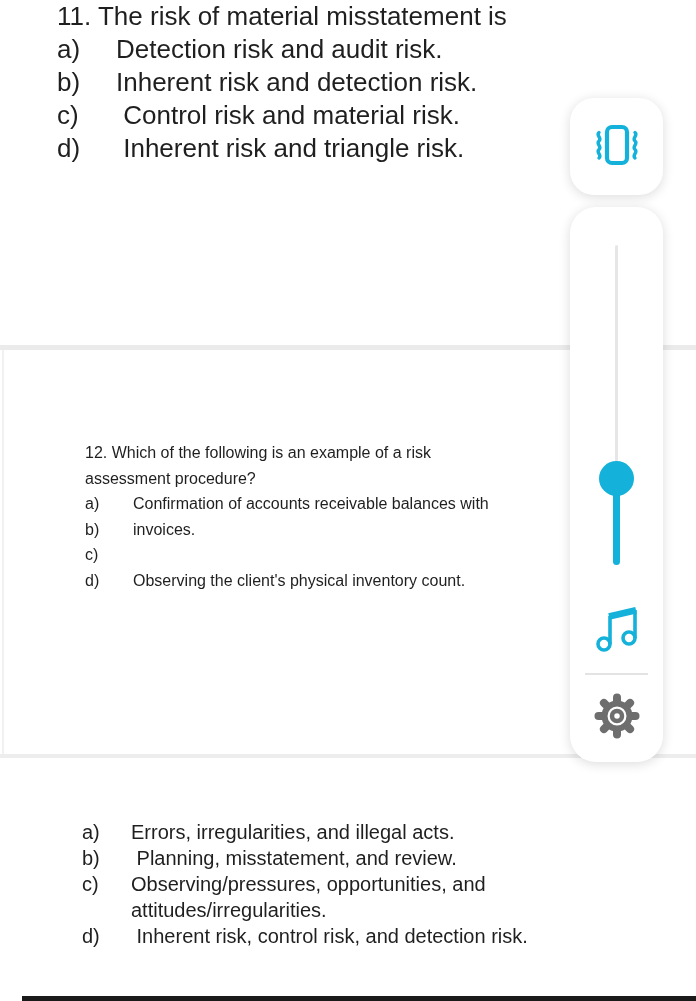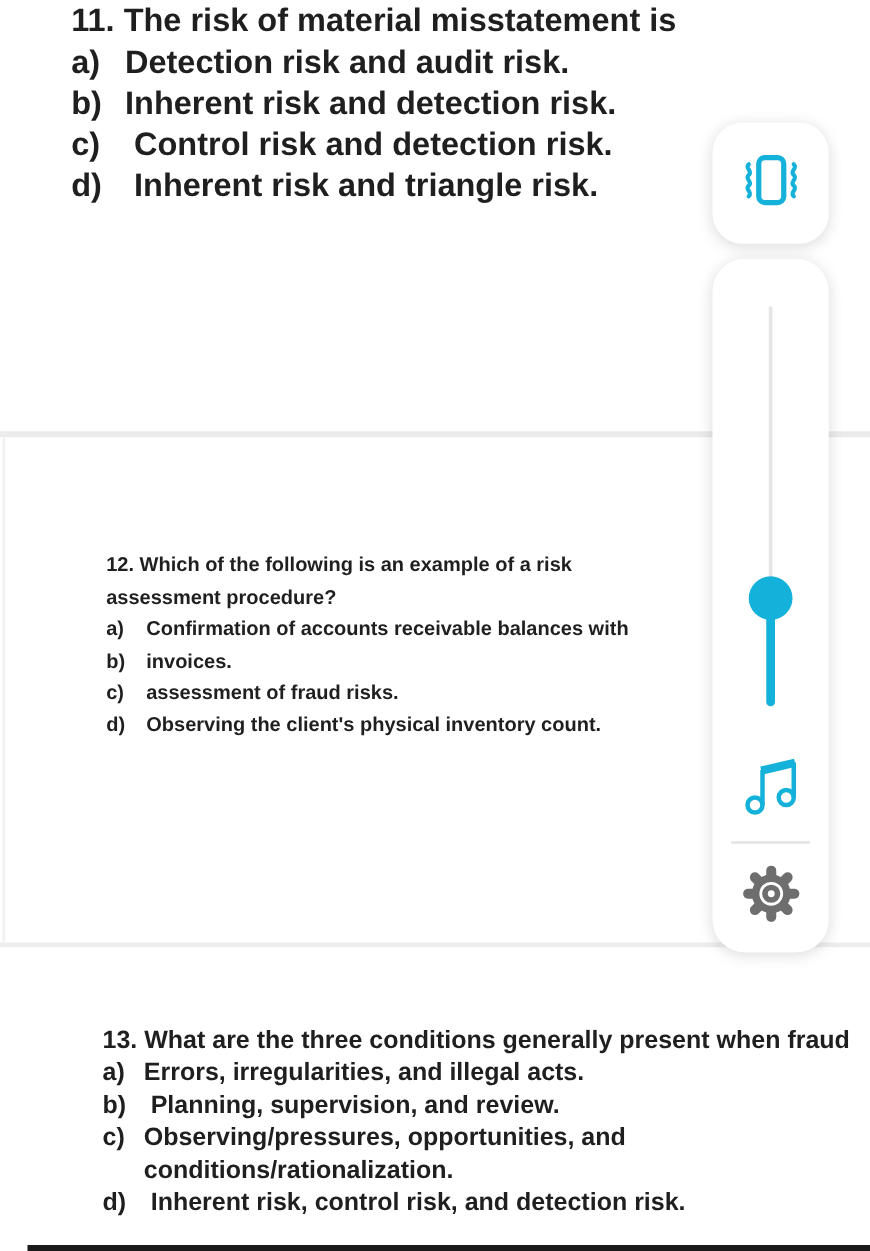--- a/index.html
+++ b/index.html
@@ -15,31 +15,31 @@
   .page{position:absolute;left:0;right:0;background:#ffffff;}
   .page-1{top:0;height:345px;}
   .page-gap-1{position:absolute;left:0;right:0;top:345px;height:5px;background:var(--page-gap,#ebebeb);}
   .page-2{top:350px;height:404px;}
   .page-left-edge{position:absolute;left:2px;top:350px;width:2px;height:404px;background:#f1f1f1;}
   .page-gap-2{position:absolute;left:0;right:0;top:754px;height:4px;background:#ededed;}
   .page-3{top:758px;height:243px;}
   .bottom-bar{position:absolute;left:22px;right:0;top:996px;height:5px;background:var(--bottom-bar,#1a1a1a);}
 
   
-  .qblock{position:absolute;color:var(--text,#1f1f1f);font-weight:bold;}
+  .qblock{position:absolute;color:var(--text,#1f1f1f);}
   .q11{top:0;left:57px;font-size:26px;line-height:33px;width:560px;}
   .q12{top:440px;left:85px;font-size:16px;line-height:25.5px;width:590px;}
   .q13{top:819px;left:82px;font-size:20px;line-height:26px;width:600px;}
   .qline{white-space:pre;}
   .opt{display:flex;align-items:flex-start;}
   .olabel{flex:none;white-space:pre;}
   .q11 .olabel{width:43px;}
   .q12 .olabel{width:32px;}
   .q13 .olabel{width:33px;}
-  .otext{flex:1;min-width:0;}
+  .otext{flex:1;min-width:0;margin-left:16px;}
   .oline{white-space:pre;}
 
   
   .float-btn, .float-panel{
     position:absolute;left:570px;width:93px;background:#ffffff;
     box-shadow:0 2px 12px rgba(0,0,0,0.14);
     z-index:5;
   }
   .float-btn{top:98px;height:97px;border-radius:24px;display:flex;align-items:center;justify-content:center;cursor:pointer;}
   .float-panel{top:207px;height:555px;border-radius:26px;}
@@ -72,21 +72,21 @@
       </div>
       <div class="opt">
         <span class="olabel">b)</span>
         <span class="otext">
             <div class="oline">Inherent risk and detection risk.</div>
           </span>
       </div>
       <div class="opt">
         <span class="olabel">c)</span>
         <span class="otext">
-            <div class="oline"> Control risk and detection risk.</div>
+            <div class="oline"> Control risk and material risk.</div>
           </span>
       </div>
       <div class="opt">
         <span class="olabel">d)</span>
         <span class="otext">
             <div class="oline"> Inherent risk and triangle risk.</div>
           </span>
       </div>
     </div>
   </div>
@@ -106,53 +106,51 @@
     </div>
     <div class="opt">
       <span class="olabel">b)</span>
       <span class="otext">
         <div class="oline">invoices.</div>
       </span>
     </div>
     <div class="opt">
       <span class="olabel">c)</span>
       <span class="otext">
-        <div class="oline">assessment of fraud risks.</div>
       </span>
     </div>
     <div class="opt">
       <span class="olabel">d)</span>
       <span class="otext">
         <div class="oline">Observing the client's physical inventory count.</div>
       </span>
     </div>
   </div>
 
   <div class="page-gap-2"></div>
 
   <div class="page page-3"></div>
   <div class="qblock q13">
-    <div class="qline">13. What are the three conditions generally present when fraud</div>
     <div class="opt">
       <span class="olabel">a)</span>
       <span class="otext">
         <div class="oline">Errors, irregularities, and illegal acts.</div>
       </span>
     </div>
     <div class="opt">
       <span class="olabel">b)</span>
       <span class="otext">
-        <div class="oline"> Planning, supervision, and review.</div>
+        <div class="oline"> Planning, misstatement, and review.</div>
       </span>
     </div>
     <div class="opt">
       <span class="olabel">c)</span>
       <span class="otext">
         <div class="oline">Observing/pressures, opportunities, and</div>
-        <div class="oline">conditions/rationalization.</div>
+        <div class="oline">attitudes/irregularities.</div>
       </span>
     </div>
     <div class="opt">
       <span class="olabel">d)</span>
       <span class="otext">
         <div class="oline"> Inherent risk, control risk, and detection risk.</div>
       </span>
     </div>
   </div>
 

